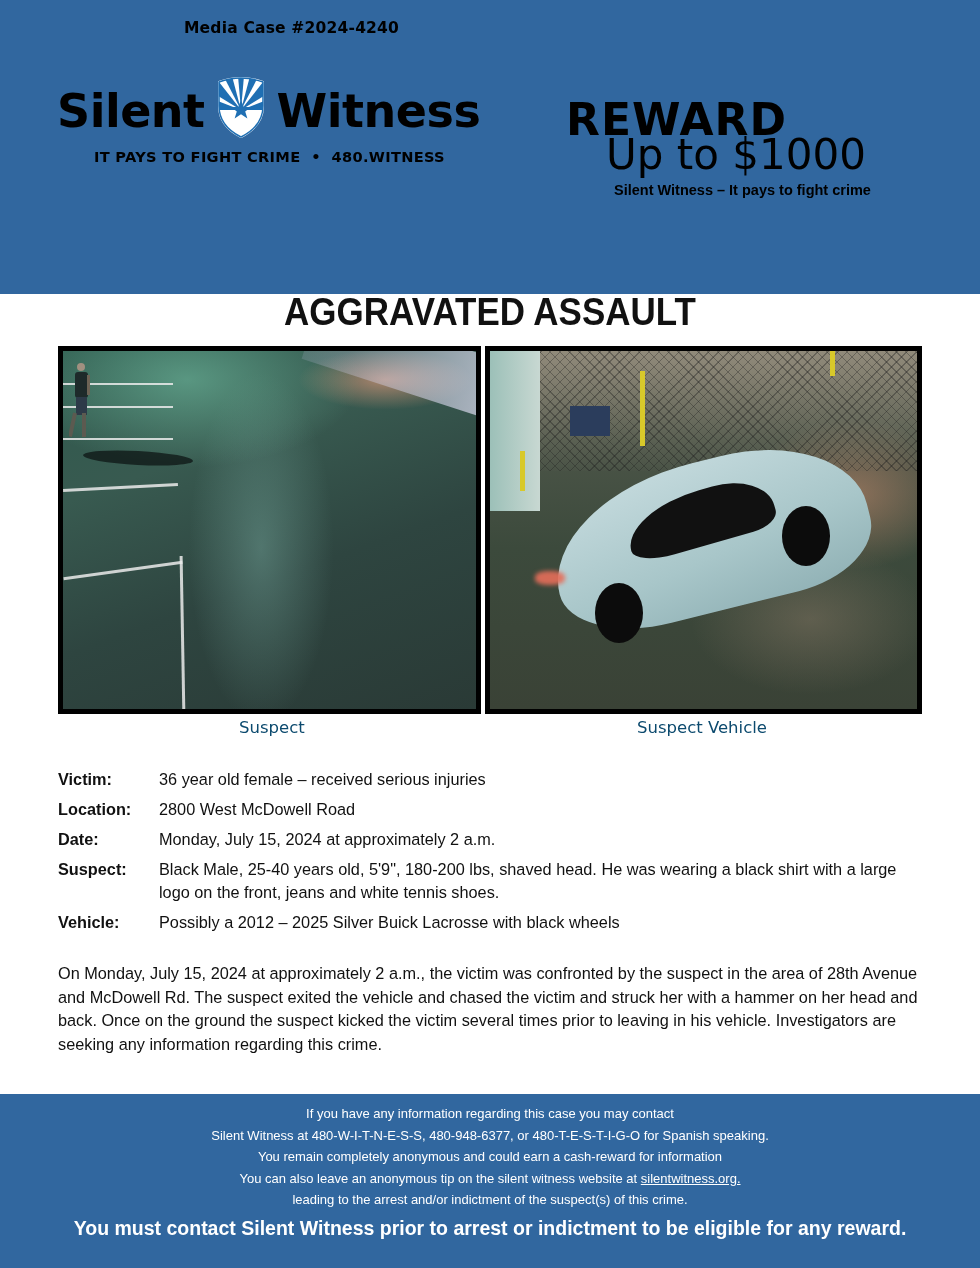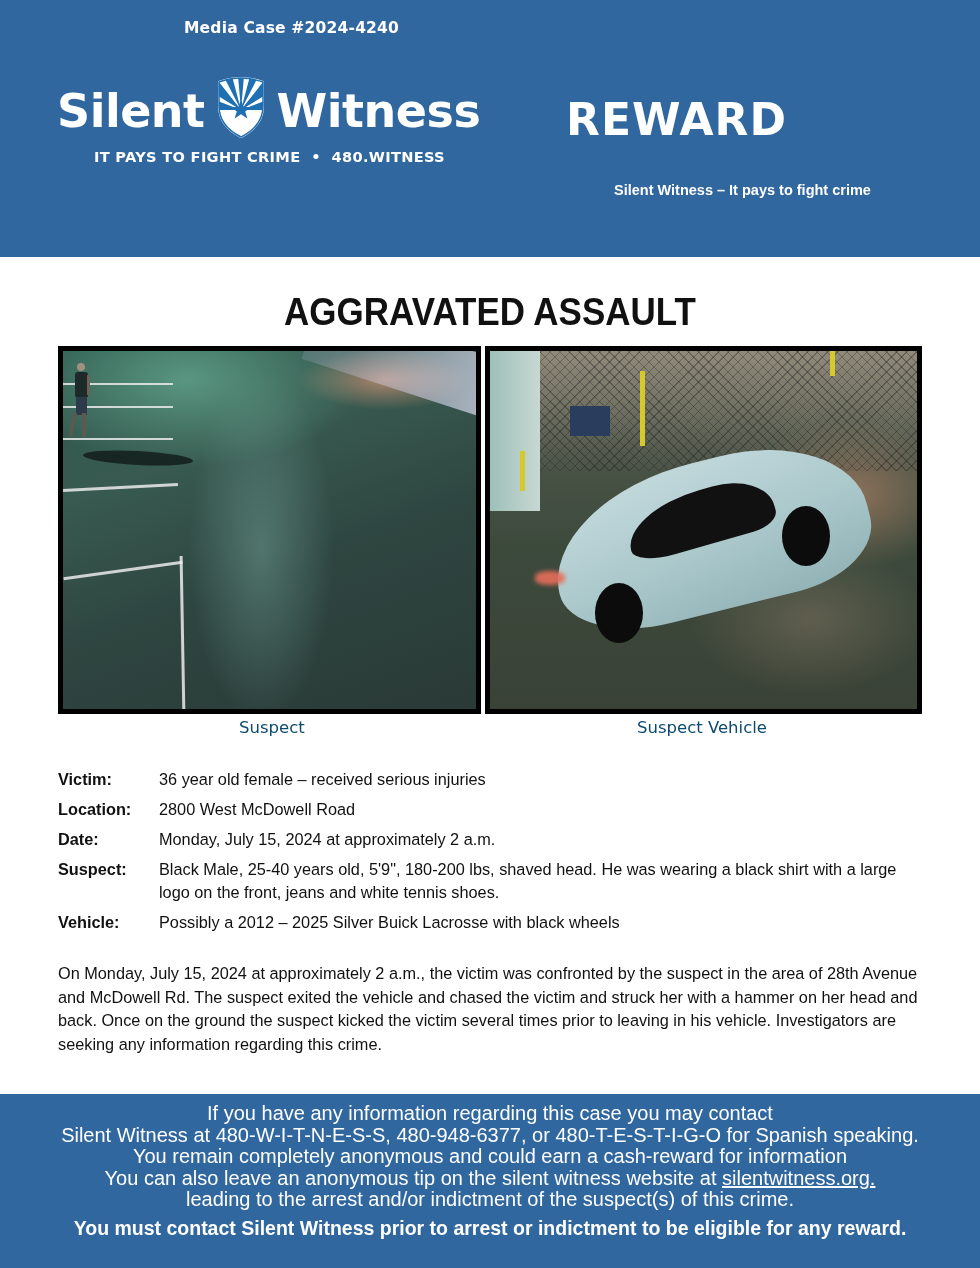--- a/index.html
+++ b/index.html
@@ -1,20 +1,20 @@
 <!DOCTYPE html>
 <html><head>
 <meta charset="utf-8">
 <style>
   * { box-sizing: border-box; margin: 0; padding: 0; }
   html, body { width: 980px; height: 1268px; background: #ffffff; overflow: hidden; }
   body { position: relative; font-family: "Liberation Sans", "DejaVu Sans", sans-serif; color: #111; }
 
   
-  .header { position: absolute; left: 0; top: 0; width: 980px; height: 257px; background: #31679f; color: #ffffff; }
+  .header { position: absolute; left: 0; top: 0; width: 980px; height: 294px; background: #31679f; color: #000000; }
   .case-no { position: absolute; left: 184px; top: 19px; font-family: "DejaVu Sans", sans-serif; font-weight: bold; font-size: 15.5px; letter-spacing: 0.2px; }
   .brand { position: absolute; left: 57px; top: 76px; height: 70px; display: flex; align-items: center; }
   .brand-word { font-family: "DejaVu Sans", sans-serif; font-weight: bold; font-size: 46px; letter-spacing: -0.5px; line-height: 1; }
   .shield { width: 52px; height: 62px; margin: -8px 10px 0 10px; }
   .tagline { position: absolute; left: 94px; top: 148px; font-family: "DejaVu Sans", sans-serif; font-weight: bold; font-size: 14.6px; letter-spacing: 0.3px; white-space: nowrap; }
   .reward-title { position: absolute; left: 566px; top: 58px; font-family: "DejaVu Sans", sans-serif; font-size: 44px; letter-spacing: 1px; font-weight: bold; line-height: 1; margin-top: 40px; }
   .reward-amount { position: absolute; left: 606px; top: 134px; font-family: "DejaVu Sans", sans-serif; font-size: 42px; line-height: 1; }
   .reward-sub { position: absolute; left: 614px; top: 182px; font-family: "Liberation Sans", sans-serif; font-weight: bold; font-size: 14.5px; }
 
   
@@ -57,21 +57,21 @@
   
   .details { position: absolute; left: 58px; top: 768px; width: 870px; font-family: "Liberation Sans", sans-serif; font-size: 16.3px; line-height: 23px; }
   .detail-row { display: flex; margin-bottom: 7px; }
   .detail-label { width: 101px; flex: none; font-weight: bold; }
   .detail-value { flex: 1; }
 
   .narrative { position: absolute; left: 58px; top: 962px; width: 870px; font-family: "Liberation Sans", sans-serif; font-size: 16.3px; line-height: 23.5px; }
 
   
   .footer { position: absolute; left: 0; top: 1094px; width: 980px; height: 174px; background: #31679f; color: #fff; text-align: center; }
-  .footer-lines { position: absolute; top: 9px; left: 0; width: 100%; font-family: "Liberation Sans", sans-serif; font-size: 20px; line-height: 21.6px; }
+  .footer-lines { position: absolute; top: 9px; left: 0; width: 100%; font-family: "Liberation Sans", sans-serif; font-size: 13px; line-height: 21.6px; }
   .footer-line a { color: #fff; text-decoration: underline; }
   .footer-warning { position: absolute; top: 123px; left: 0; width: 100%; font-family: "Liberation Sans", sans-serif; font-weight: bold; font-size: 19.5px; }
 </style>
 </head>
 <body>
 
 <div class="header">
   <div class="case-no">Media Case #2024-4240</div>
 
   <div class="brand">
@@ -96,20 +96,21 @@
         <rect x="0" y="34" width="52" height="30" fill="#ffffff"></rect>
         <polygon points="26,24 28.8,31 36,31 30.2,35.5 32.4,42.5 26,38.2 19.6,42.5 21.8,35.5 16,31 23.2,31" fill="#1f6fb3"></polygon>
       </g>
       <path d="M4 6 Q26 -2 48 6 L48 30 Q48 50 26 61 Q4 50 4 30 Z" fill="none" stroke="#1f6fb3" stroke-width="1.5"></path>
     </svg>
     <span class="brand-word">Witness</span>
   </div>
   <div class="tagline" style="white-space: pre;">IT PAYS TO FIGHT CRIME  •  480.WITNESS</div>
 
   <div class="reward-title">REWARD</div>
+  <div class="reward-amount">Up to $1000</div>
   <div class="reward-sub">Silent Witness – It pays to fight crime</div>
 </div>
 
 <h1 class="crime-title">AGGRAVATED ASSAULT</h1>
 
 <div class="photo photo-left">
   <div class="wall"></div>
   <div class="line" style="left:0;top:32px;width:110px;height:2px;"></div>
   <div class="line" style="left:0;top:55px;width:110px;height:2px;"></div>
   <div class="line" style="left:0;top:87px;width:110px;height:2px;"></div>

